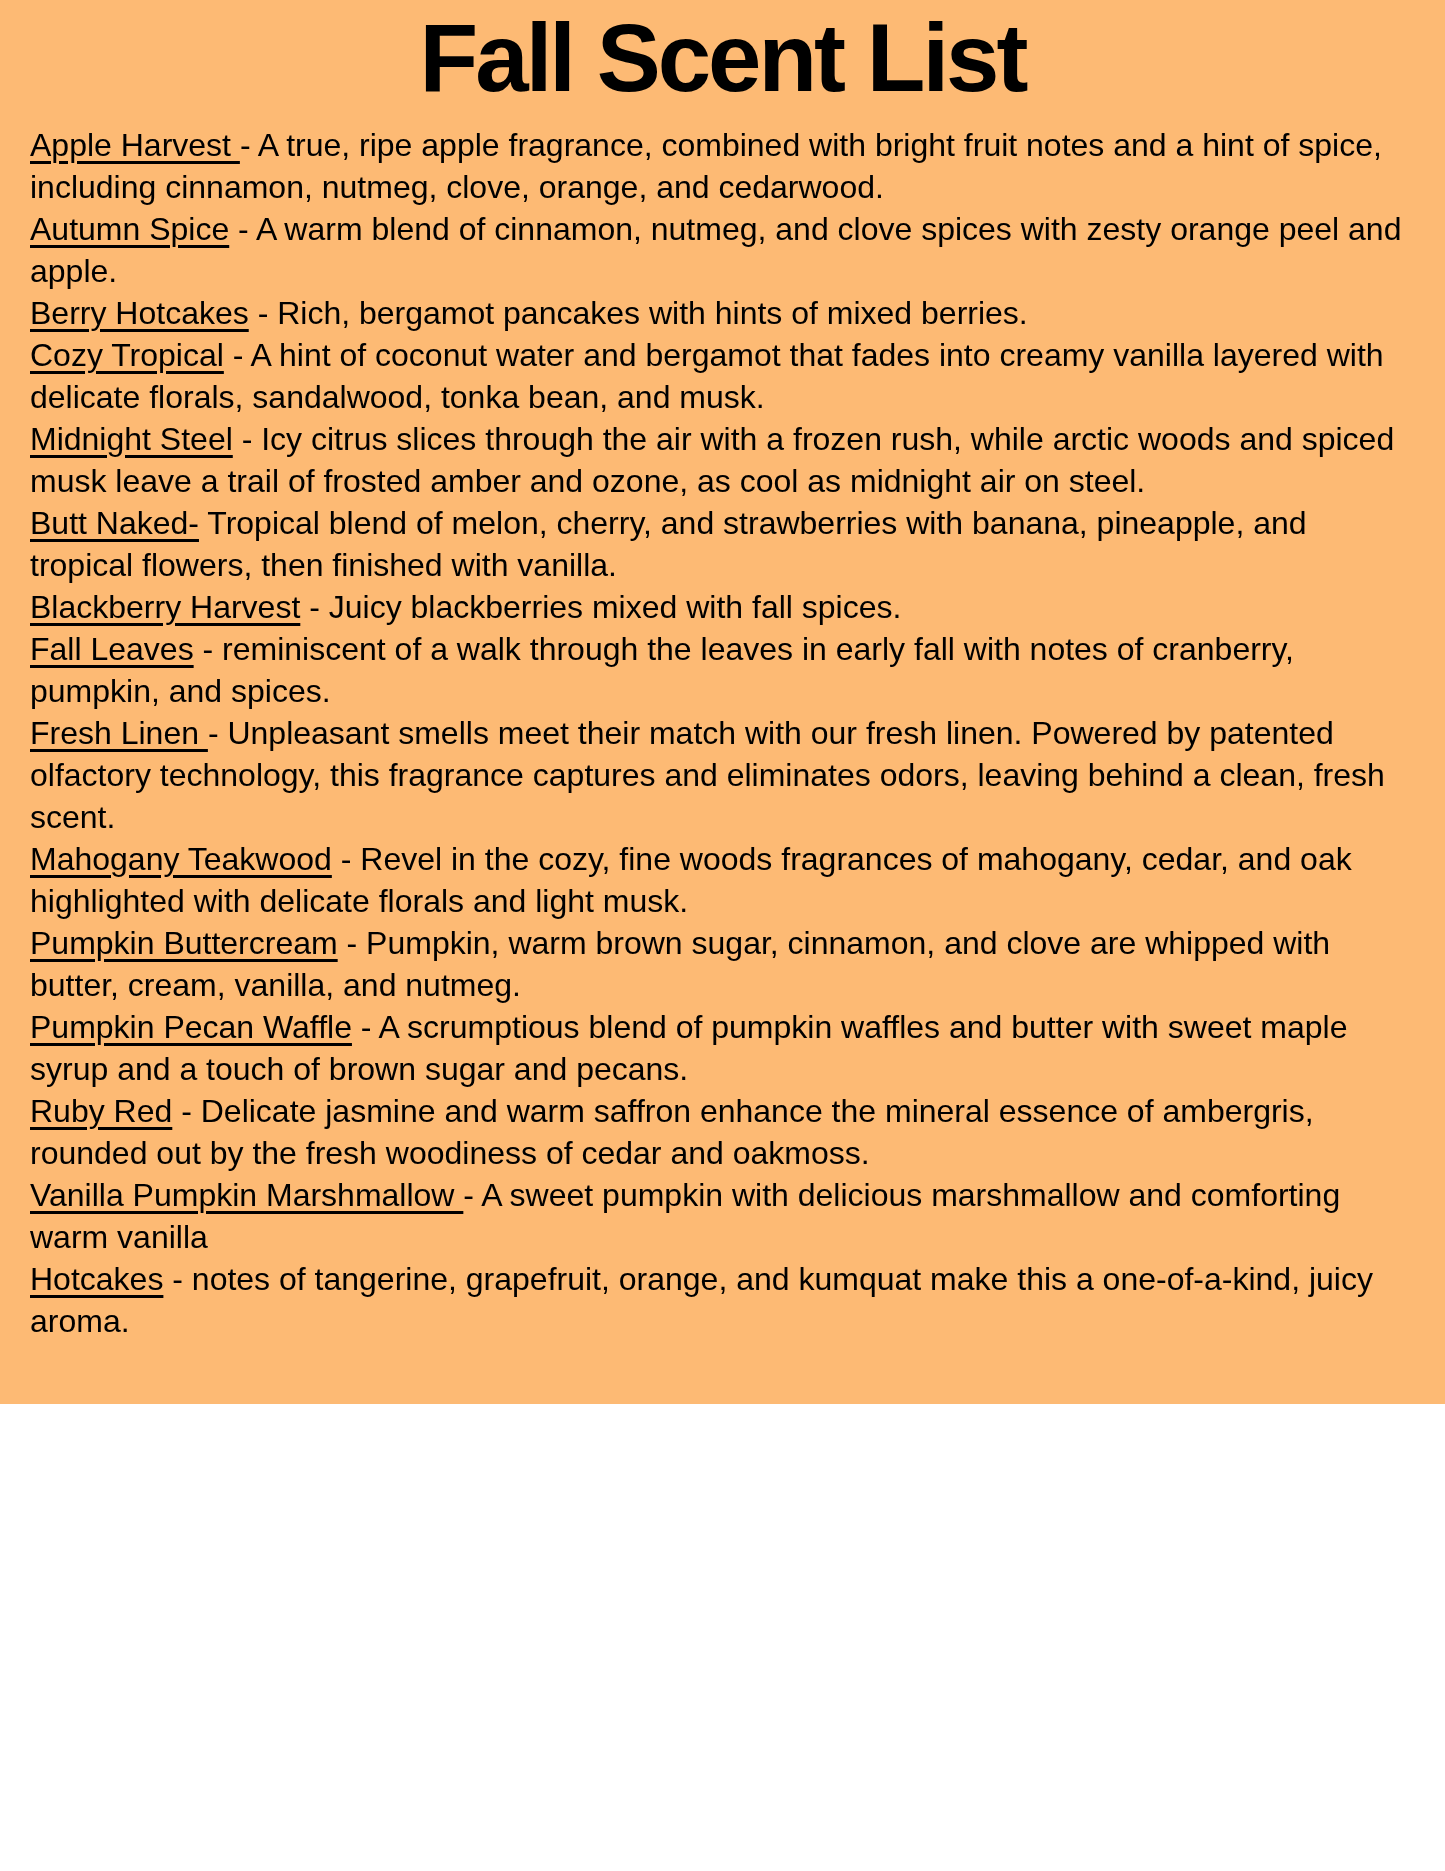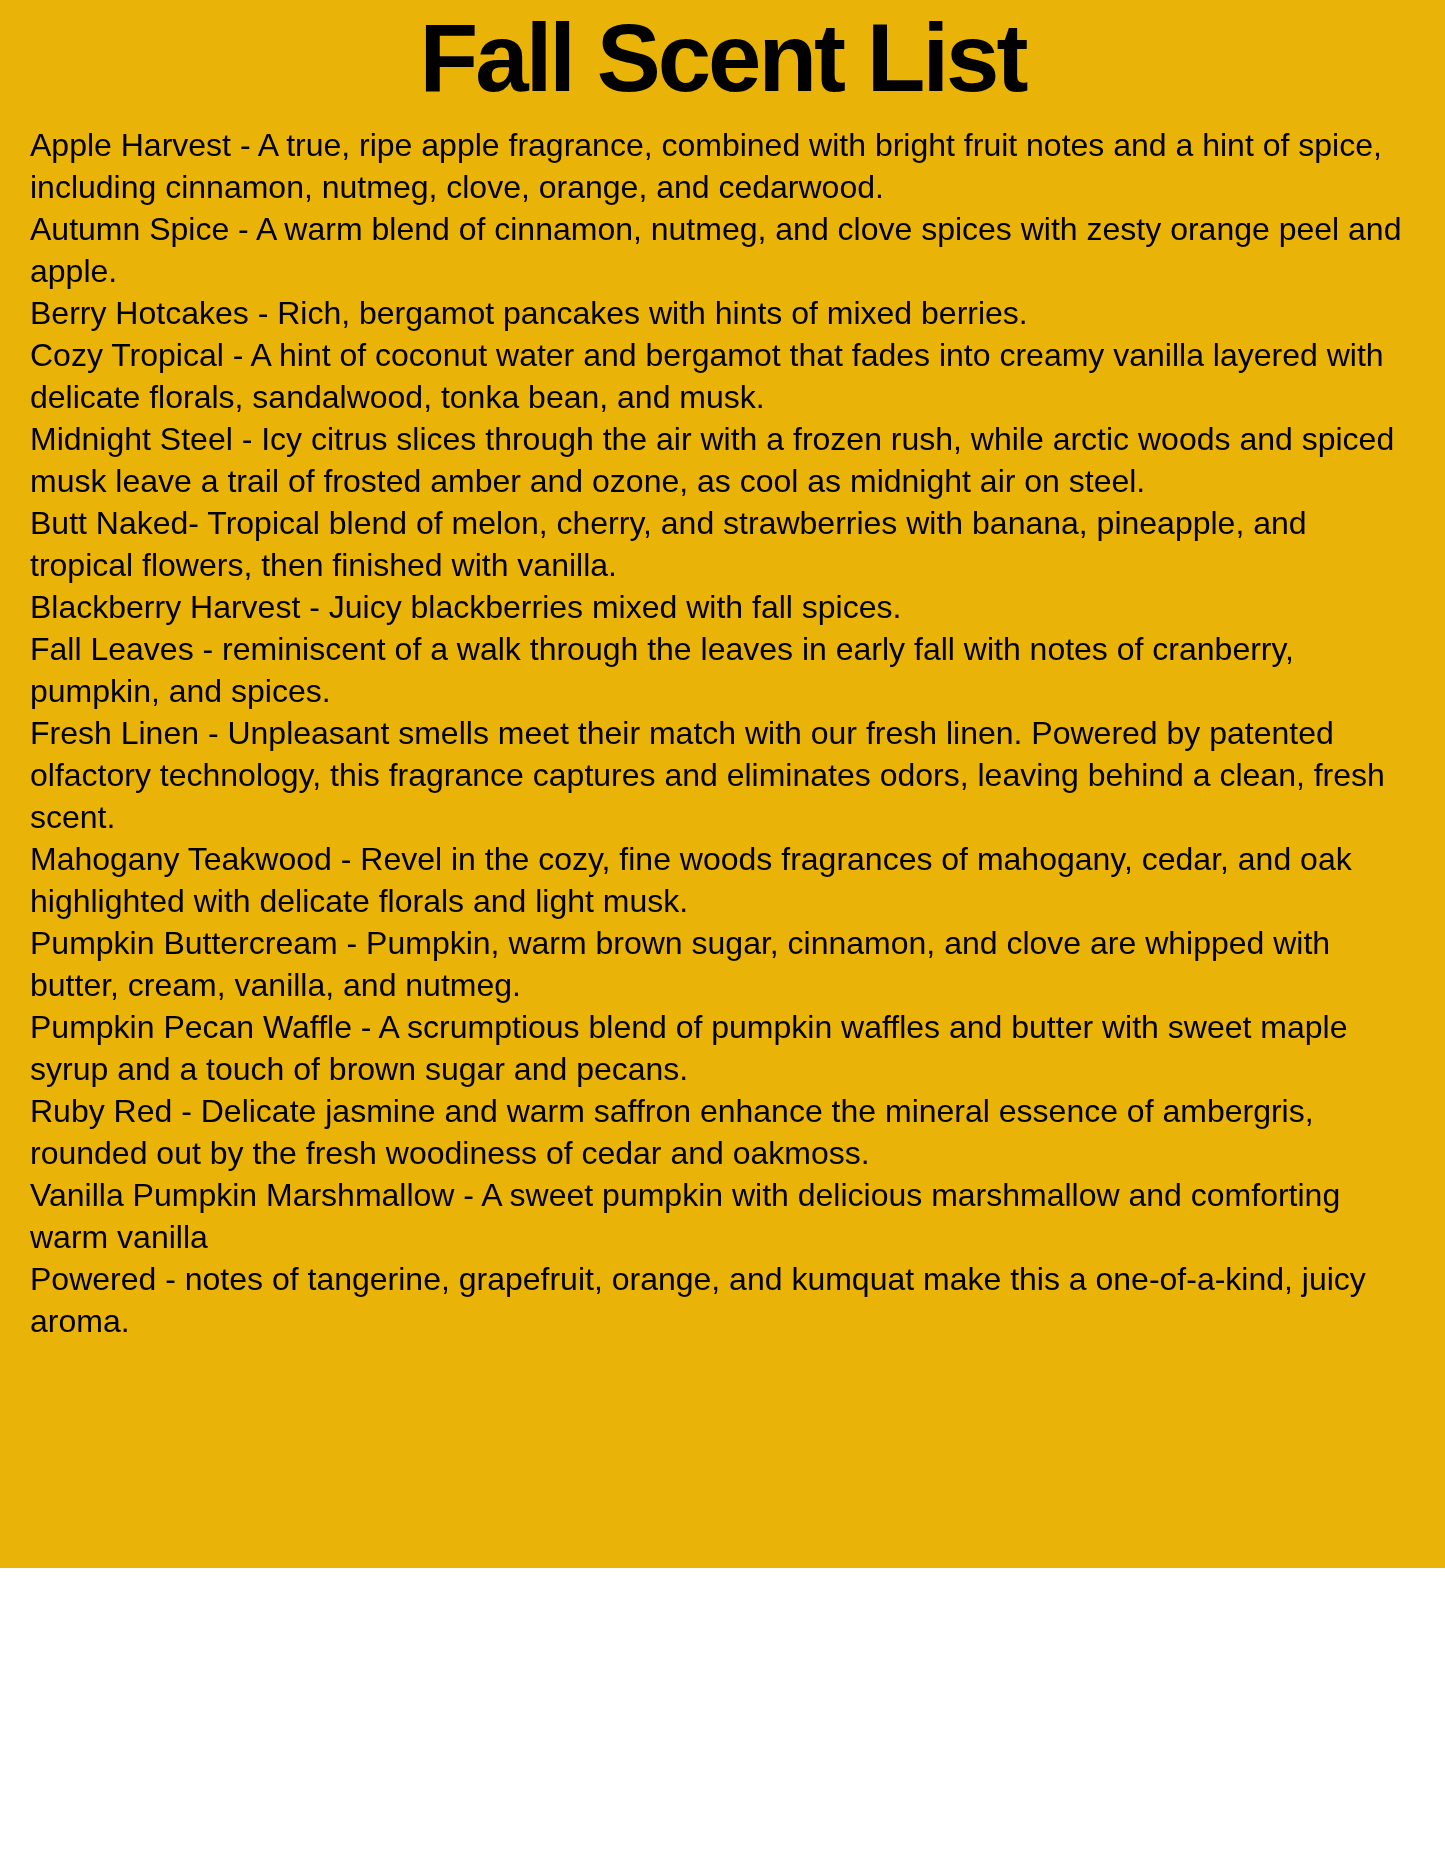--- a/index.html
+++ b/index.html
@@ -2,22 +2,22 @@
 <html><head>
 <meta charset="utf-8">
 <style>
   html, body {
     margin: 0;
     padding: 0;
     background: #ffffff;
   }
   .page {
     width: 1445px;
-    height: 1568px;
-    background: #eab308;
+    height: 1404px;
+    background: #fdba74;
     color: #000000;
     font-family: "Liberation Sans", "DejaVu Sans", sans-serif;
     box-sizing: border-box;
     padding: 8px 30px 0 30px;
     overflow: hidden;
   }
   .page-title {
     text-align: center;
     font-size: 96px;
     line-height: 1.04;
@@ -29,20 +29,21 @@
     font-size: 32px;
     line-height: 42px;
     font-weight: 400;
     max-width: 1390px;
   }
   .entry {
     margin: 0;
     padding: 0;
   }
   .scent-name {
+    text-decoration: underline;
     text-decoration-thickness: 2.5px;
     text-underline-offset: 5px;
   }
 </style>
 </head>
 <body>
 
 <div class="page">
   <h1 class="page-title">Fall Scent List</h1>
 
@@ -69,15 +70,15 @@
 
   <p class="entry"><span class="scent-name">Pumpkin Buttercream</span><span class="scent-sep"> - </span><span class="scent-desc">Pumpkin, warm brown sugar, cinnamon, and clove are whipped with butter, cream, vanilla, and nutmeg.</span></p>
 
   <p class="entry"><span class="scent-name">Pumpkin Pecan Waffle</span><span class="scent-sep"> - </span><span class="scent-desc">A scrumptious blend of pumpkin waffles and butter with sweet maple syrup and a touch of brown sugar and pecans.</span></p>
 
   <p class="entry"><span class="scent-name">Ruby Red</span><span class="scent-sep"> - </span><span class="scent-desc">Delicate jasmine and warm saffron enhance the mineral essence of ambergris, rounded out by the fresh woodiness of cedar and oakmoss.</span></p>
 
 
   <p class="entry"><span class="scent-name">Vanilla Pumpkin Marshmallow </span><span class="scent-sep">- </span><span class="scent-desc">A sweet pumpkin with delicious marshmallow and comforting warm vanilla</span></p>
 
-  <p class="entry"><span class="scent-name">Powered</span><span class="scent-sep"> - </span><span class="scent-desc">notes of tangerine, grapefruit, orange, and kumquat make this a one-of-a-kind, juicy aroma.</span></p>
+  <p class="entry"><span class="scent-name">Hotcakes</span><span class="scent-sep"> - </span><span class="scent-desc">notes of tangerine, grapefruit, orange, and kumquat make this a one-of-a-kind, juicy aroma.</span></p>
 </div>
 </div>
 
 </body></html>

